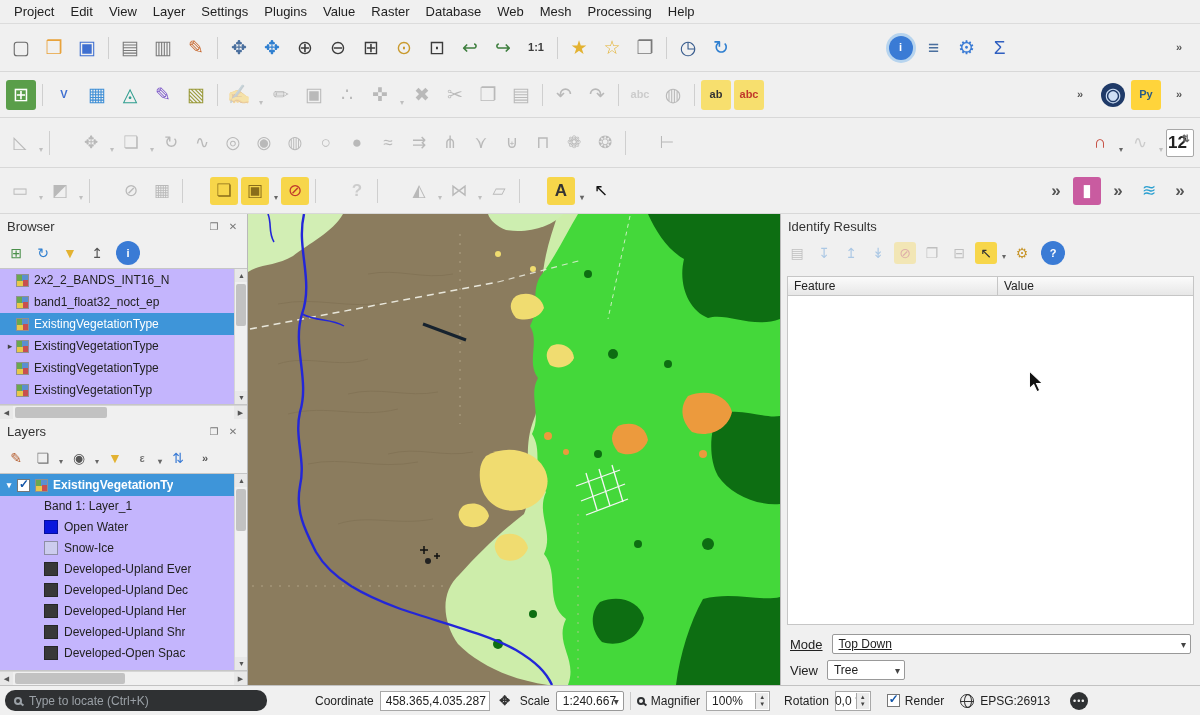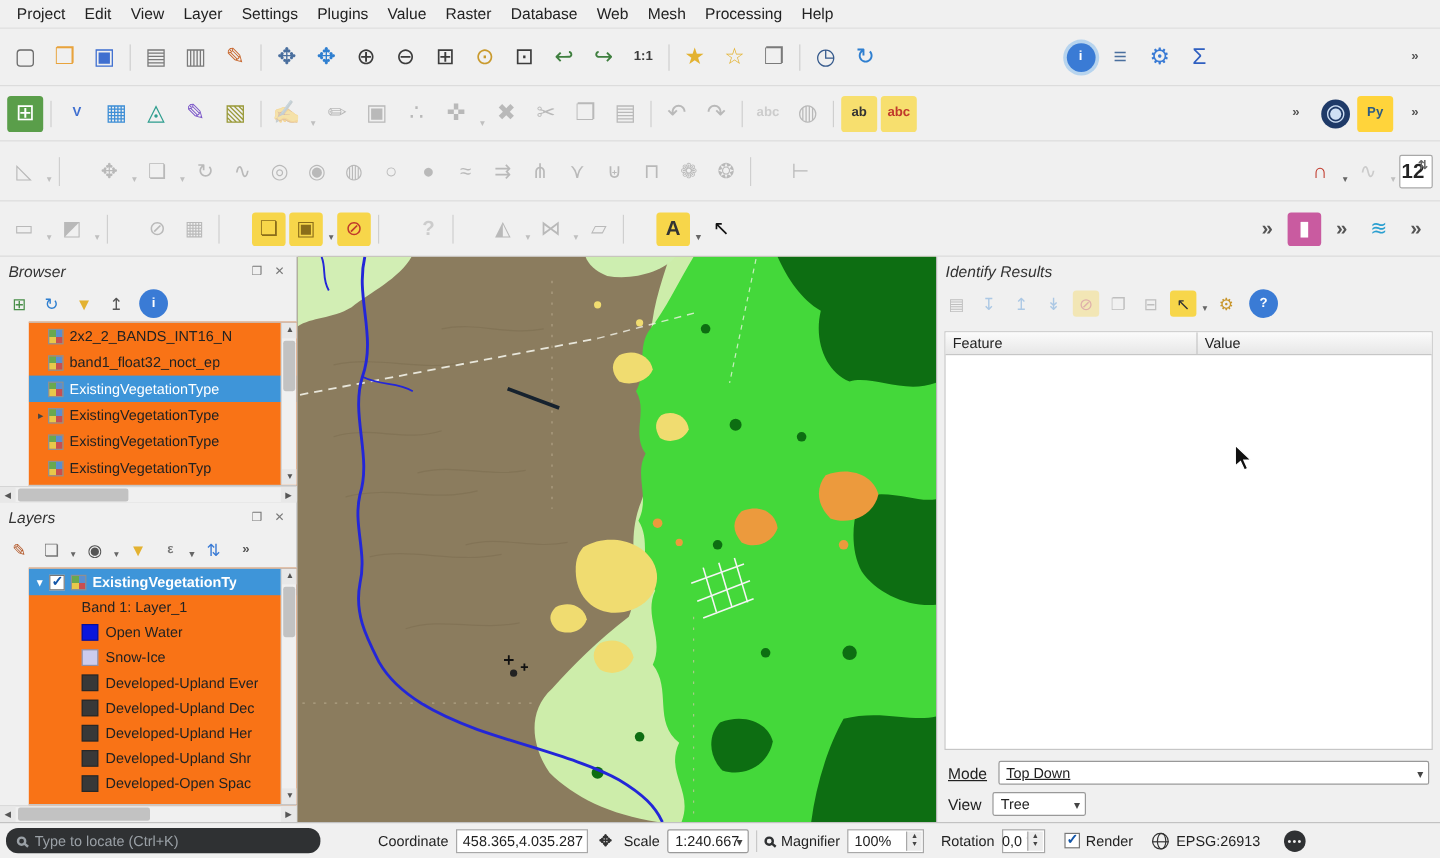--- a/index.html
+++ b/index.html
@@ -49,27 +49,27 @@
     width:54px; height:24px; background:#fff; border:1px solid #a8a8a8; border-radius:2px;
     justify-content:flex-start; padding-left:1px; font-size:12px; position:relative;
   }
   .tbicon.spinbox::after { content:"⇅"; position:absolute; right:3px; top:4px; font-size:10px; color:#666; }
   
   .panel { position:absolute; background:#f0f0f0; }
   #browser-panel { left:0; top:214px; width:248px; height:205px; border-right:1px solid #b9b9b9; border-bottom:1px solid #b9b9b9; }
   #layers-panel  { left:0; top:419px; width:248px; height:266px; border-right:1px solid #b9b9b9; }
   #identify-panel{ left:780px; top:214px; width:420px; height:471px; border-left:1px solid #b9b9b9; }
   .panel-head { height:24px; display:flex; align-items:center; padding:0 7px; color:#333; }
-  .panel-title { flex:1; font-size:13px;font-style:italic; }
+  .panel-title { flex:1; font-size:13px; }
   .panel-btn { width:14px; height:14px; margin-left:5px; color:#777; font-size:10px;
                display:flex; align-items:center; justify-content:center; }
   .panel-btn.float::after { content:"❐"; }
   .panel-btn.close::after { content:"✕"; }
   .panel-toolbar { height:30px; display:flex; align-items:center; padding:0 5px; gap:5px; }
-  .tree { position:relative; background:#f97316; border:1px solid #c6c6c6; border-left:none; border-right:none; overflow:hidden;margin-left:24px; }
+  .tree { position:relative; background:#c4b5fd; border:1px solid #c6c6c6; border-left:none; border-right:none; overflow:hidden; }
   #browser-tree { height:137px; }
   #layers-tree  { height:198px; }
   .tree-row { height:22px; display:flex; align-items:center; padding-left:4px; font-size:12px; white-space:nowrap; overflow:hidden; }
   .tree-row.selected { background:#3e95d9; color:#fff; }
   .expander { width:12px; flex:none; font-size:9px; color:#444; text-align:center; }
   .ic-raster { width:13px; height:13px; flex:none; margin-right:5px; border:1px solid #909090;
     background:conic-gradient(#5a8fd0 25%, #c84f4f 0 50%, #e8c84a 0 75%, #69a84f 0); }
   .tlabel { overflow:hidden; white-space:nowrap; }
   
   .layer-row { height:22px; display:flex; align-items:center; padding-left:3px; font-size:12px; white-space:nowrap; overflow:hidden; }

